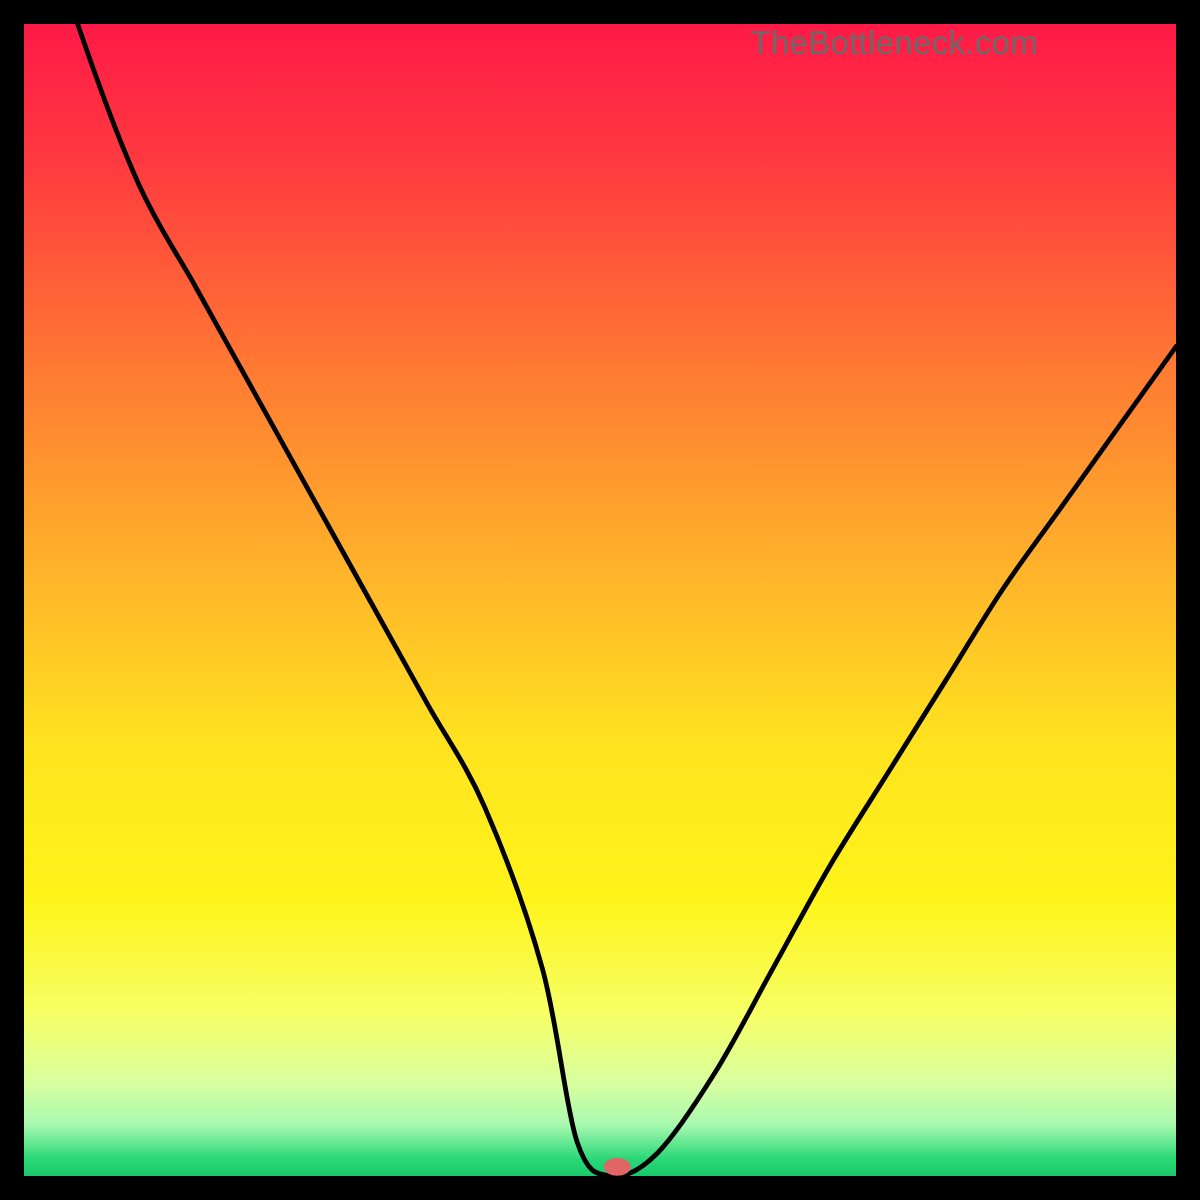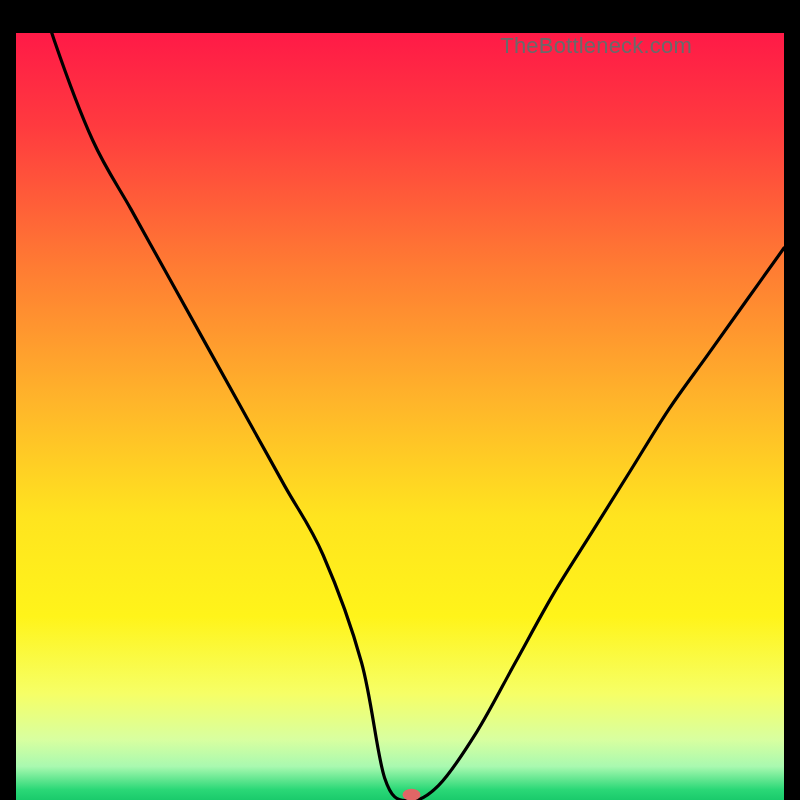--- a/index.html
+++ b/index.html
@@ -7,21 +7,21 @@
     padding: 0;
     width: 800px;
     height: 800px;
     background: #000;
     overflow: hidden;
     font-family: Arial, Helvetica, sans-serif;
   }
   .frame {
     position: absolute;
     left: 16px;
-    top: 33px;
+    top: 16px;
     width: 680px;
     height: 768px;
     background: #ffffff;
   }
   .plot-area {
     position: absolute;
     left: 0;
     top: 0;
     width: 768px;
     height: 768px;

